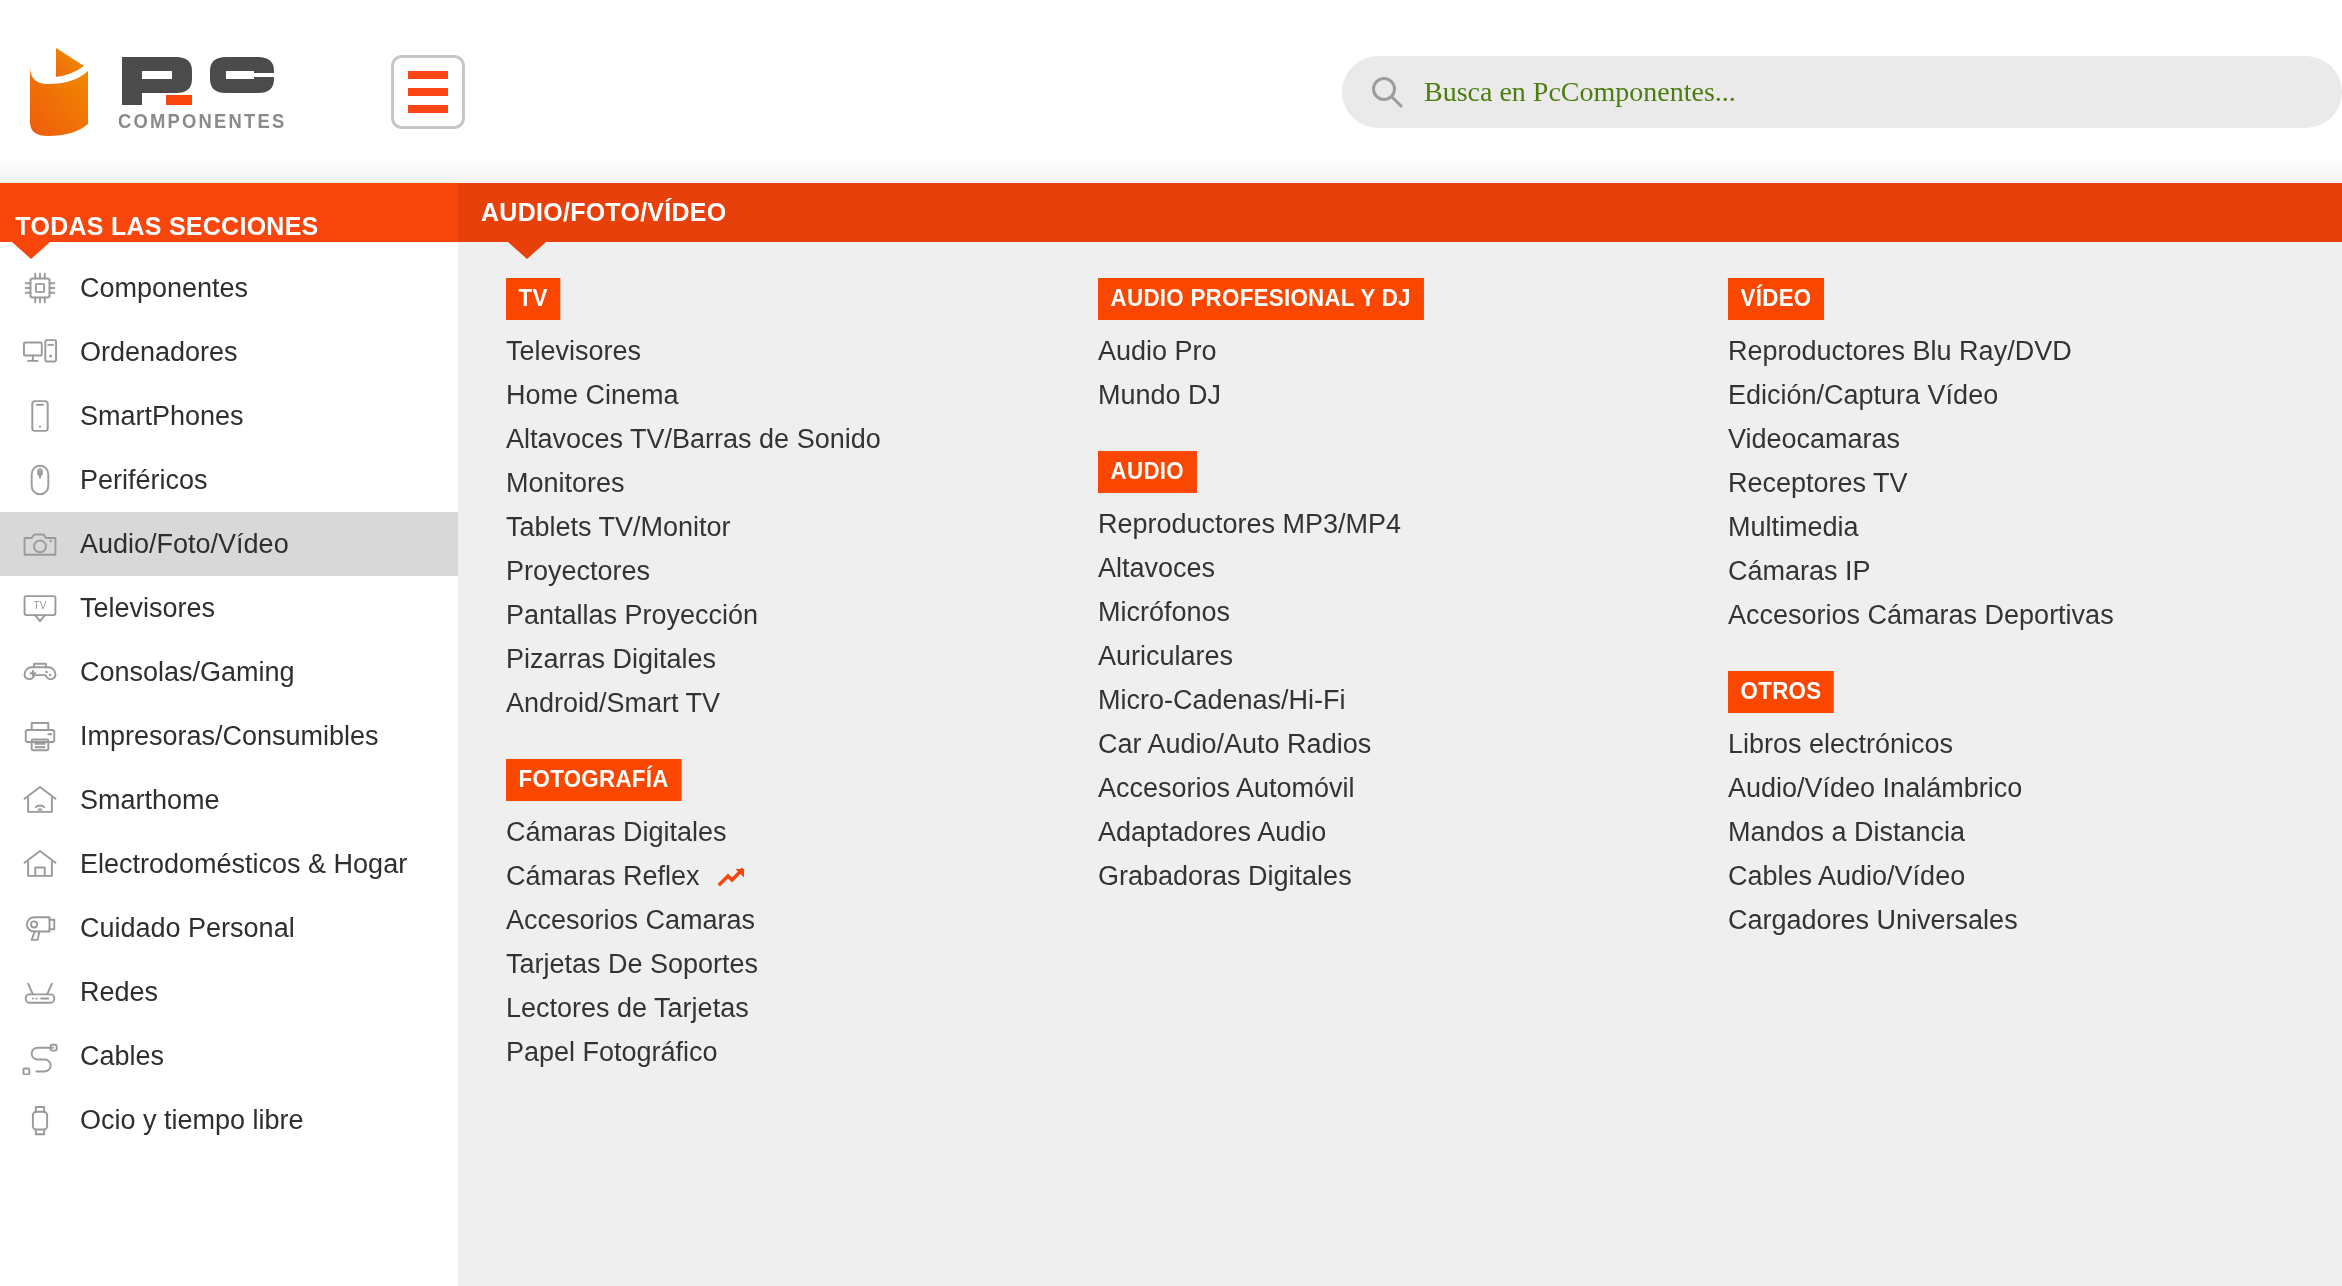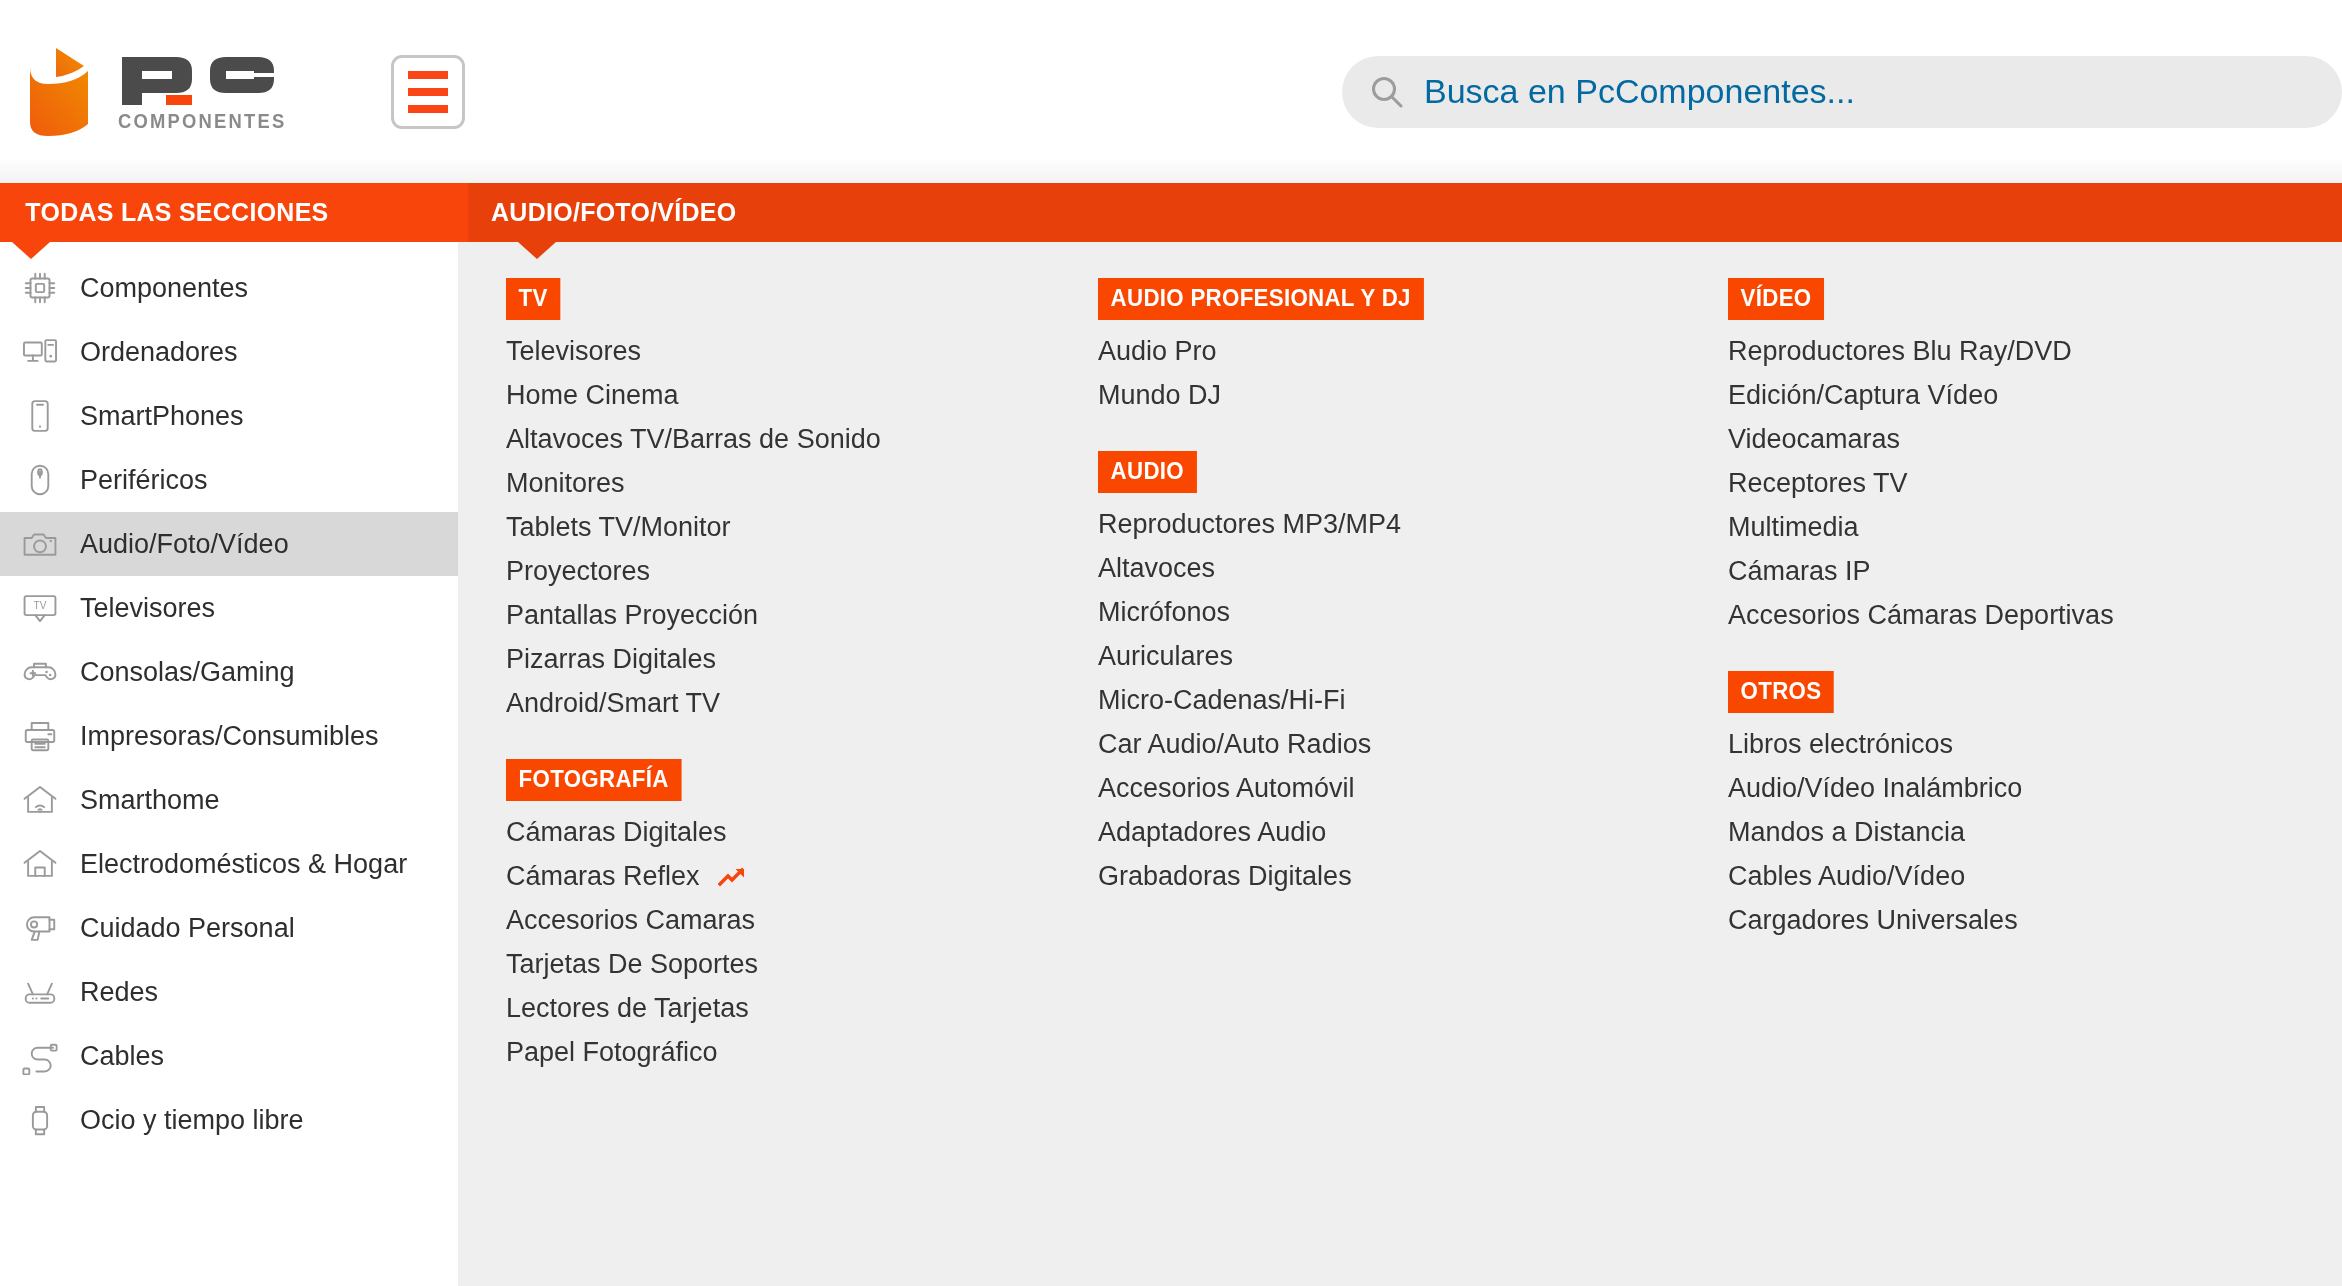--- a/index.html
+++ b/index.html
@@ -107,40 +107,39 @@
     cursor: text;
   }
   .search-icon {
     width: 34px;
     height: 34px;
     flex: 0 0 auto;
     margin-right: 20px;
     opacity: 0.62;
   }
   .search-placeholder {
-    font-size: 34px;
-    color: #0369a1;
-    font-family: Liberation Sans, sans-serif;
+    font-size: 28px;
+    color: #4d7c0f;
+    font-family: Liberation Serif, serif;
     white-space: nowrap;
   }
 
   
   .orangebar {
     display: flex;
     height: 59px;
     width: 100%;
   }
   .orangebar-left {
     width: 458px;
     background: #f7450c;
     display: flex;
-    align-items: center;
+    align-items: flex-end;
     flex: 0 0 auto;
     position: relative;
-    padding-left: 10px;
   }
   .orangebar-left .caption {
     color: #ffffff;
     font-weight: 700;
     font-size: 26px;
     letter-spacing: 0.3px;
     padding-left: 16px;
     transform: scaleX(0.96);
     transform-origin: left center;
   }

